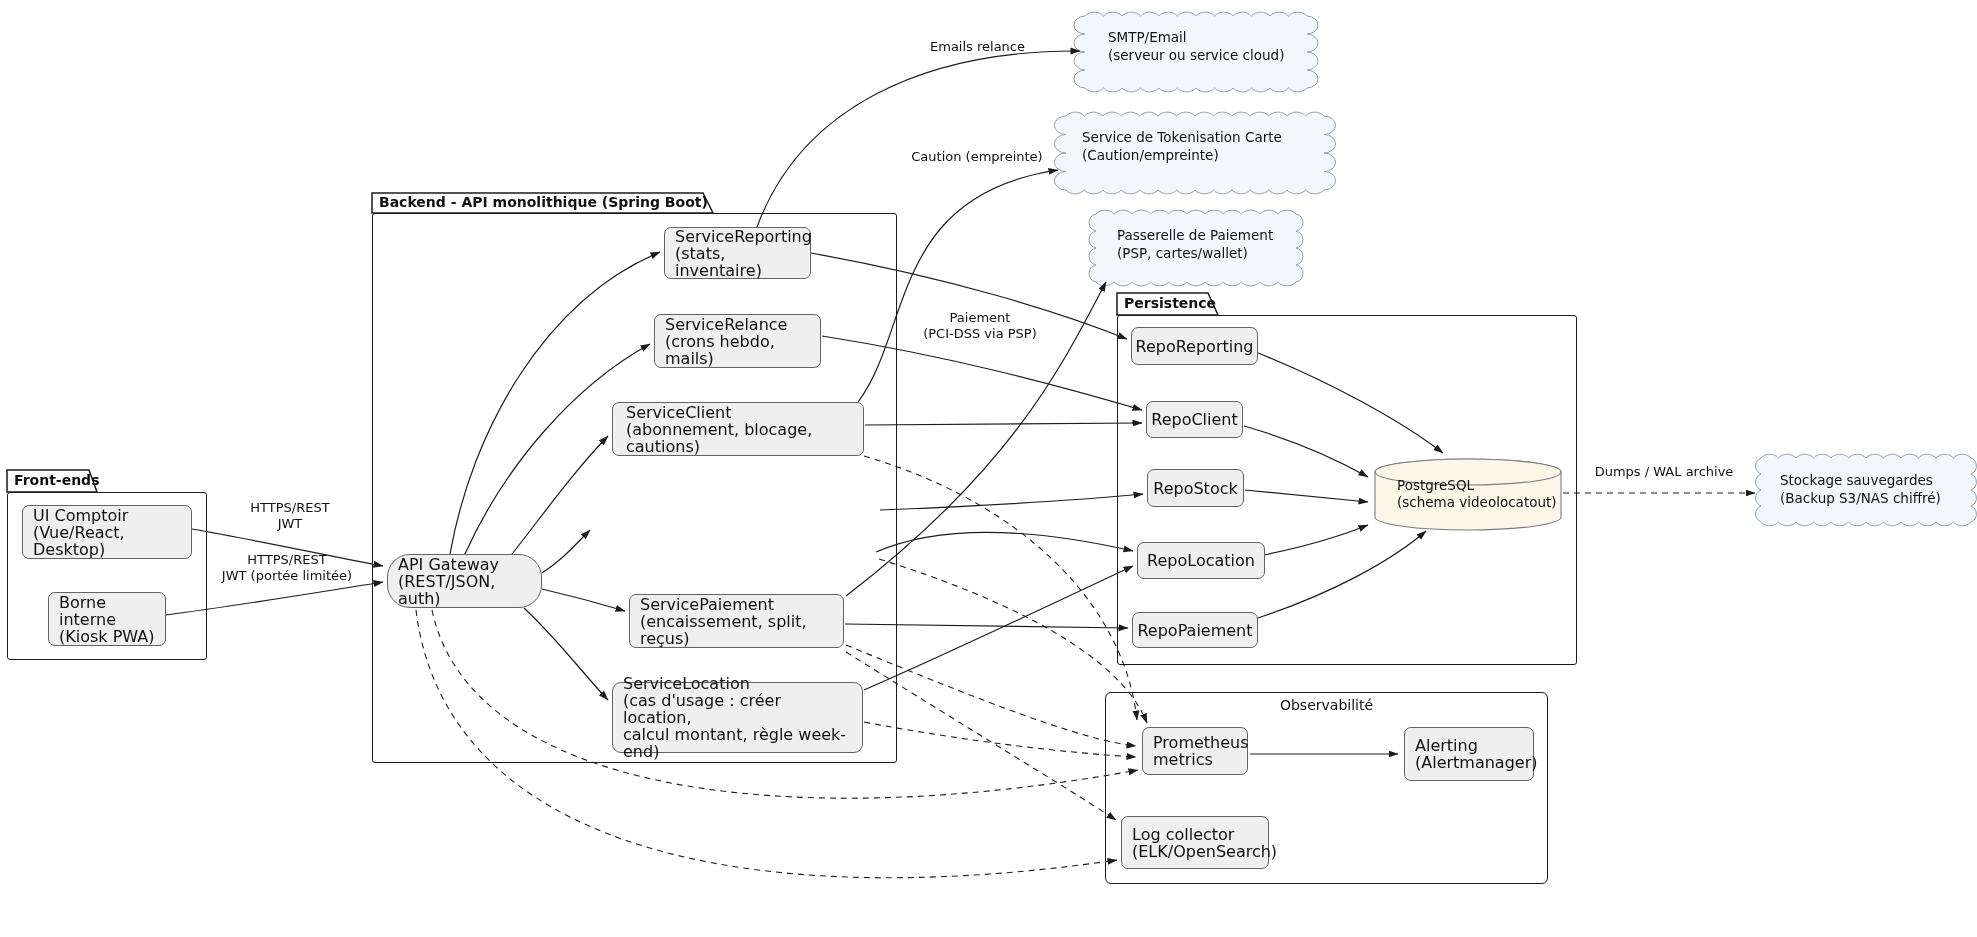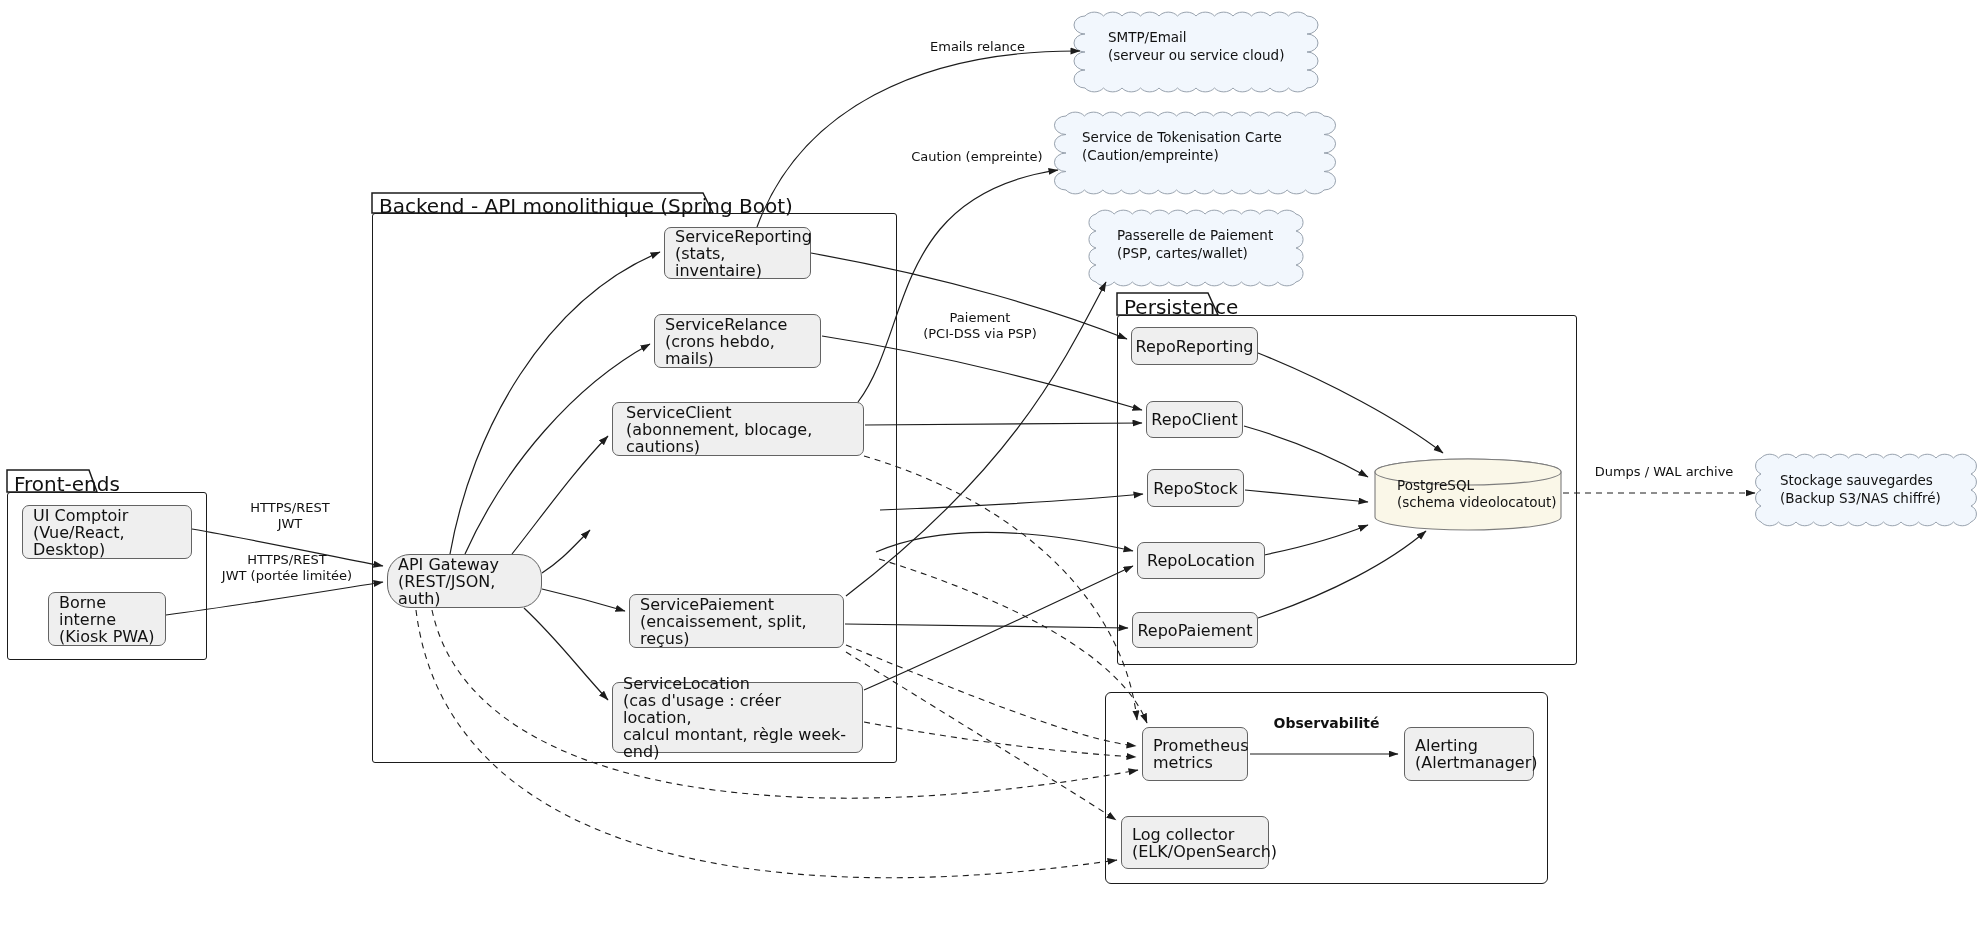--- a/index.html
+++ b/index.html
@@ -6,22 +6,22 @@
   body{font-family:"DejaVu Sans","Liberation Sans",sans-serif;color:#111;}
   .canvas{position:relative;width:1977px;height:937px;overflow:hidden;background:#ffffff;}
   svg.wires{position:absolute;left:0;top:0;}
   .edge{fill:none;stroke:#1c1c1c;stroke-width:1.2;}
   .edge.dashed{stroke-dasharray:6 5;stroke-width:1.1;}
   .tabpoly{fill:#ffffff;stroke:#1b1b1b;stroke-width:1.5;}
   .cloud{fill:#f2f7fd;stroke:#98a2ae;stroke-width:1;}
   .db{fill:#faf7e8;stroke:#7d7d7d;stroke-width:1.1;}
   .pkg{position:absolute;border:1.6px solid #1b1b1b;border-radius:3px;background:transparent;box-sizing:border-box;}
   .pkg.obs{border-width:1.3px;border-radius:6px;}
-  .tab-title{position:absolute;font-size:20px;font-weight:normal;white-space:nowrap;}
-  .obs-title{position:absolute;font-size:14px;font-weight:bold;text-align:center;margin-top:18px;}
+  .tab-title{position:absolute;font-size:14px;font-weight:bold;white-space:nowrap;}
+  .obs-title{position:absolute;font-size:14px;font-weight:normal;text-align:center;}
   .node{position:absolute;background:#efefef;border:1px solid #636363;border-radius:7px;
         font-size:16px;line-height:17px;padding:6px 10px;box-sizing:border-box;
         display:flex;align-items:center;white-space:pre-line;}
   .node.center{justify-content:center;text-align:center;}
   .float-label{position:absolute;font-size:13px;line-height:16px;text-align:center;white-space:pre-line;}
   .cloud-label{position:absolute;font-size:13.5px;line-height:18px;white-space:pre-line;}
   .db-label{position:absolute;font-size:13.5px;line-height:17px;white-space:pre-line;}
 </style>
 </head>
 <body>
@@ -102,29 +102,29 @@
   <div class="node" style="left:387px;top:554px;width:155px;height:54px;border-radius:23px;">API Gateway
 (REST/JSON, auth)</div>
   <div class="node" style="left:664px;top:227px;width:147px;height:52px;">ServiceReporting
 (stats, inventaire)</div>
   <div class="node" style="left:654px;top:314px;width:167px;height:54px;">ServiceRelance
 (crons hebdo, mails)</div>
   <div class="node" style="left:612px;top:402px;width:252px;height:54px;padding-left:13px;">ServiceClient
 (abonnement, blocage, cautions)</div>
   <div class="node" style="left:629px;top:594px;width:215px;height:54px;">ServicePaiement
 (encaissement, split, reçus)</div>
-  <div class="node" style="left:612px;top:682px;width:251px;height:71px;">ServiceLocation
+  <div class="node" style="left:612px;top:682px;width:251px;height:71px;border-radius:9px;">ServiceLocation
 (cas d'usage : créer location,
 calcul montant, règle week-end)</div>
   <div class="node center" style="left:1131px;top:327px;width:127px;height:38px;">RepoReporting</div>
   <div class="node center" style="left:1146px;top:401px;width:97px;height:37px;">RepoClient</div>
   <div class="node center" style="left:1147px;top:469px;width:97px;height:38px;">RepoStock</div>
   <div class="node center" style="left:1137px;top:542px;width:128px;height:37px;">RepoLocation</div>
   <div class="node center" style="left:1132px;top:612px;width:126px;height:36px;">RepoPaiement</div>
-  <div class="node" style="left:1142px;top:727px;width:106px;height:54px;">Prometheus
+  <div class="node" style="left:1142px;top:727px;width:106px;height:48px;">Prometheus
 metrics</div>
   <div class="node" style="left:1404px;top:727px;width:130px;height:54px;">Alerting
 (Alertmanager)</div>
   <div class="node" style="left:1121px;top:816px;width:148px;height:53px;">Log collector
 (ELK/OpenSearch)</div>
 
   <div class="cloud-label" style="left:1108px;top:28px;">SMTP/Email
 (serveur ou service cloud)</div>
   <div class="cloud-label" style="left:1082px;top:128px;">Service de Tokenisation Carte
 (Caution/empreinte)</div>

